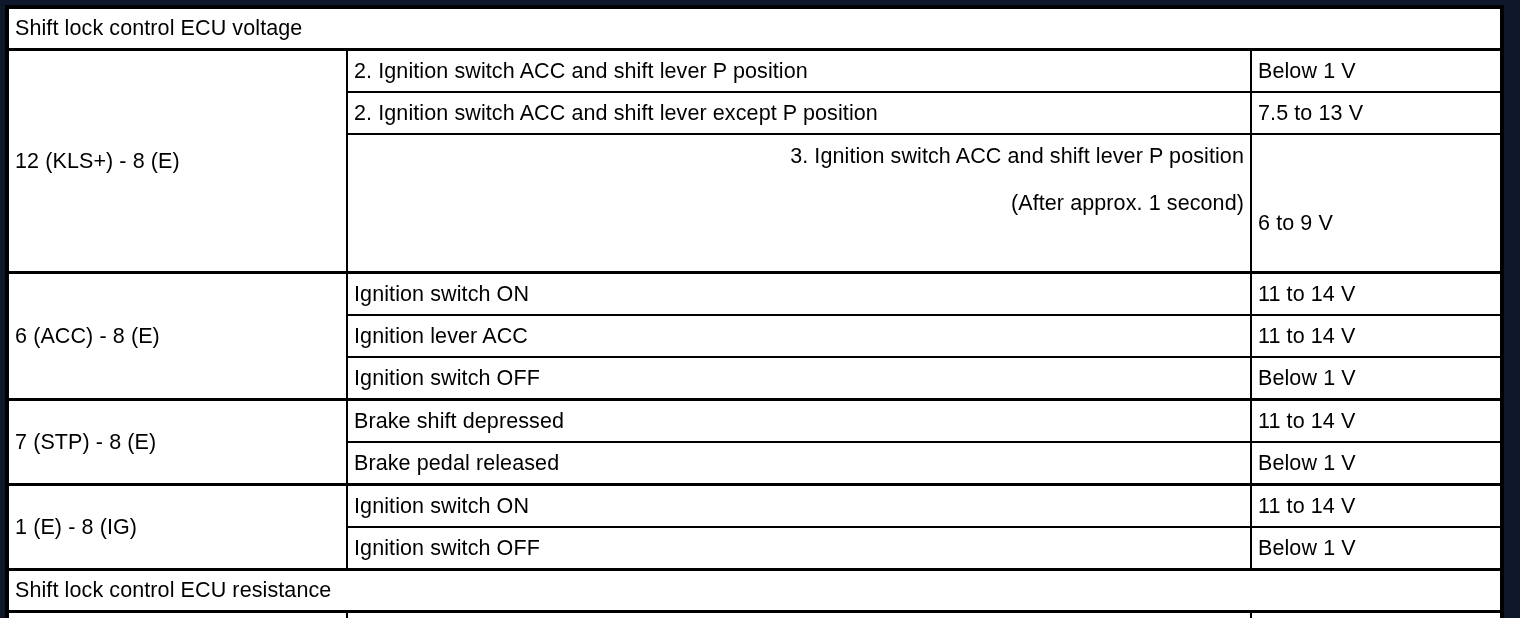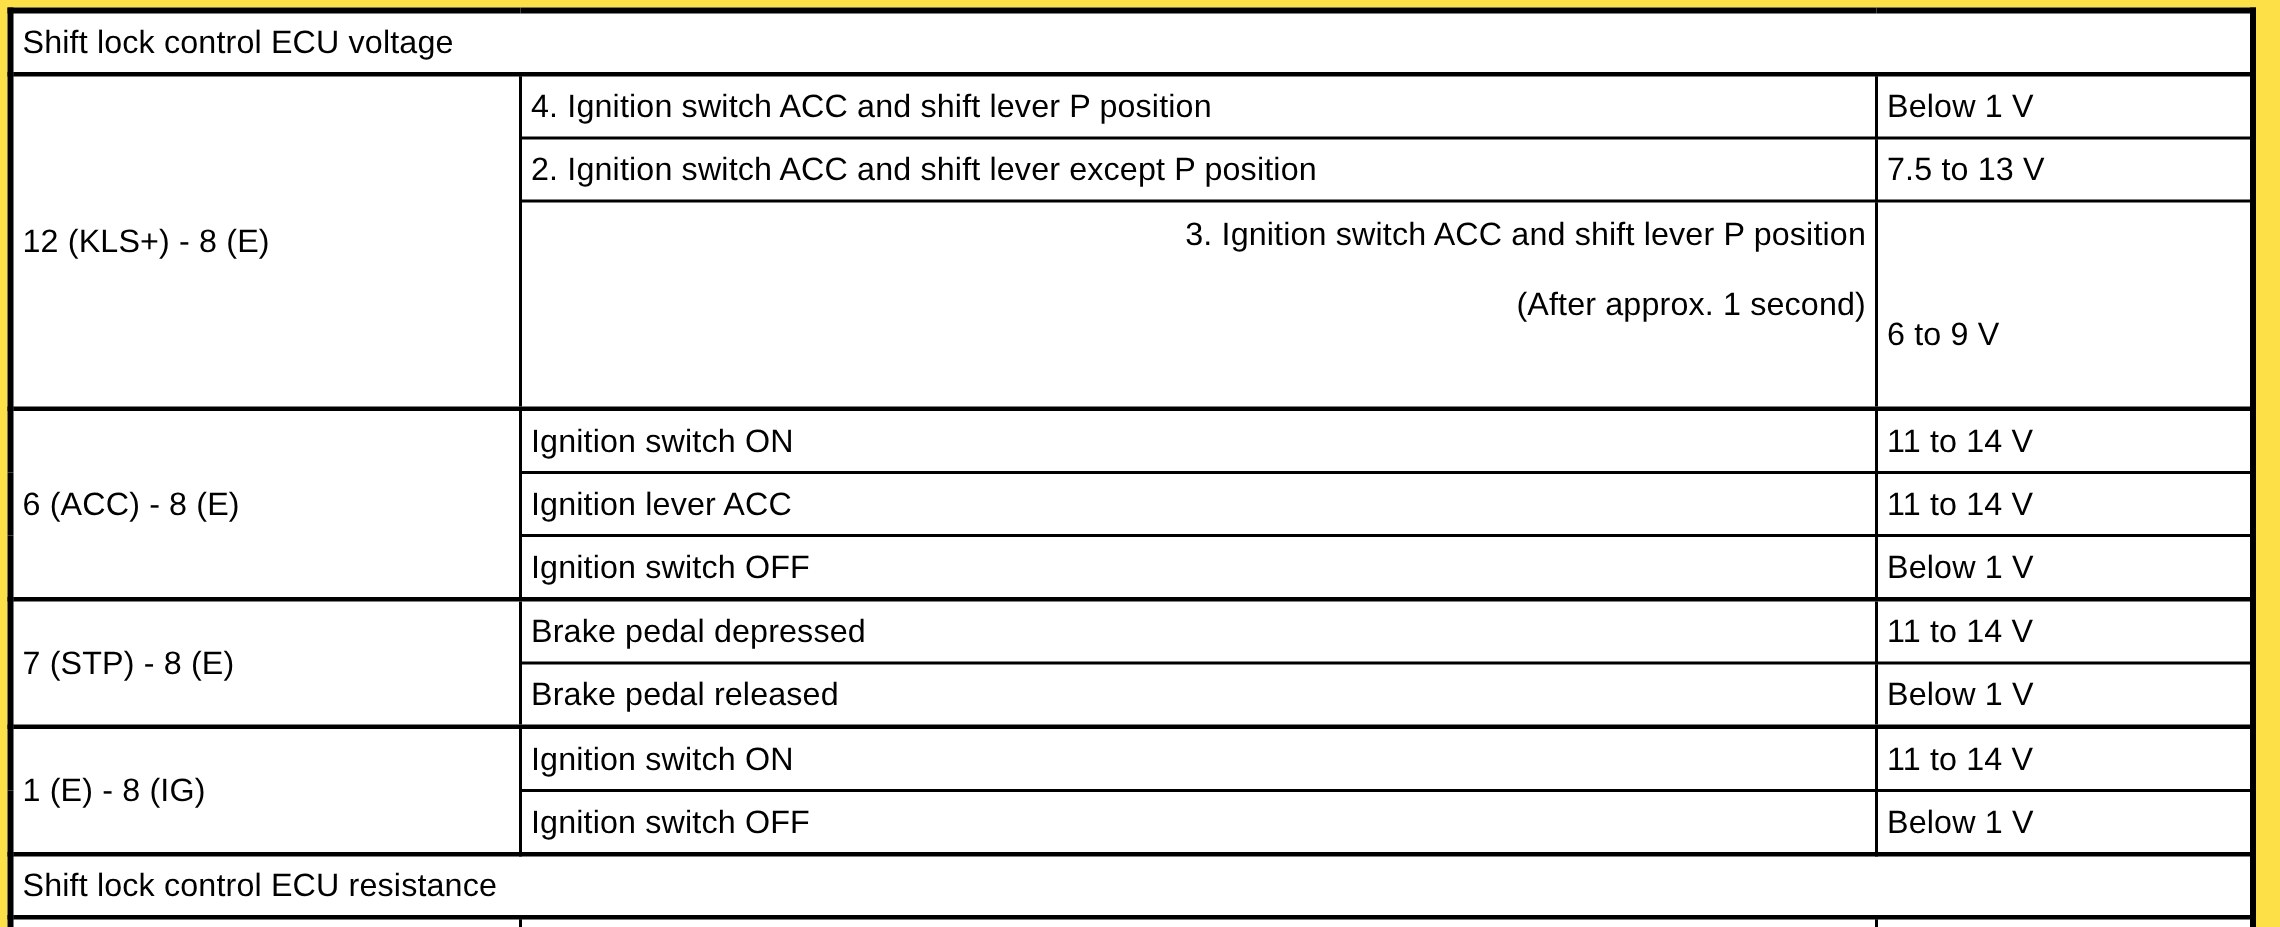--- a/index.html
+++ b/index.html
@@ -14,21 +14,21 @@
     color: #000000;
     overflow: hidden;
   }
 
   .sheet {
     position: absolute;
     left: 0;
     top: 0;
     width: 1520px;
     height: 618px;
-    background: #fde047;
+    background: #0f172a;
   }
 
   
   .spec-table {
     position: absolute;
     left: 5px;
     top: 5px;
     width: 1499px;            
     box-sizing: border-box;
     border-collapse: collapse;
@@ -110,21 +110,21 @@
       <col class="c-terminal">
       <col class="c-condition">
       <col class="c-value">
     </colgroup>
     <tbody id="table-body">
         <tr>
           <td class="section-banner" colspan="3">Shift lock control ECU voltage</td>
         </tr>
         <tr class="r-std group-start">
           <td class="terminal" rowspan="3">12 (KLS+) - 8 (E)</td>
-          <td class="condition">4. Ignition switch ACC and shift lever P position</td>
+          <td class="condition">2. Ignition switch ACC and shift lever P position</td>
           <td class="value">Below 1 V</td>
         </tr>
         <tr class="r-std">
           <td class="condition">2. Ignition switch ACC and shift lever except P position</td>
           <td class="value">7.5 to 13 V</td>
         </tr>
         <tr class="r-tall">
           <td class="condition multiline"><span>3. Ignition switch ACC and shift lever P position</span><span class="line-gap"></span><span>(After approx. 1 second)</span></td>
           <td class="value tall-value">6 to 9 V</td>
         </tr>
@@ -136,21 +136,21 @@
         <tr class="r-std">
           <td class="condition">Ignition lever ACC</td>
           <td class="value">11 to 14 V</td>
         </tr>
         <tr class="r-std">
           <td class="condition">Ignition switch OFF</td>
           <td class="value">Below 1 V</td>
         </tr>
         <tr class="r-std group-start">
           <td class="terminal" rowspan="2">7 (STP) - 8 (E)</td>
-          <td class="condition">Brake pedal depressed</td>
+          <td class="condition">Brake shift depressed</td>
           <td class="value">11 to 14 V</td>
         </tr>
         <tr class="r-std">
           <td class="condition">Brake pedal released</td>
           <td class="value">Below 1 V</td>
         </tr>
         <tr class="r-std group-start">
           <td class="terminal" rowspan="2">1 (E) - 8 (IG)</td>
           <td class="condition">Ignition switch ON</td>
           <td class="value">11 to 14 V</td>

